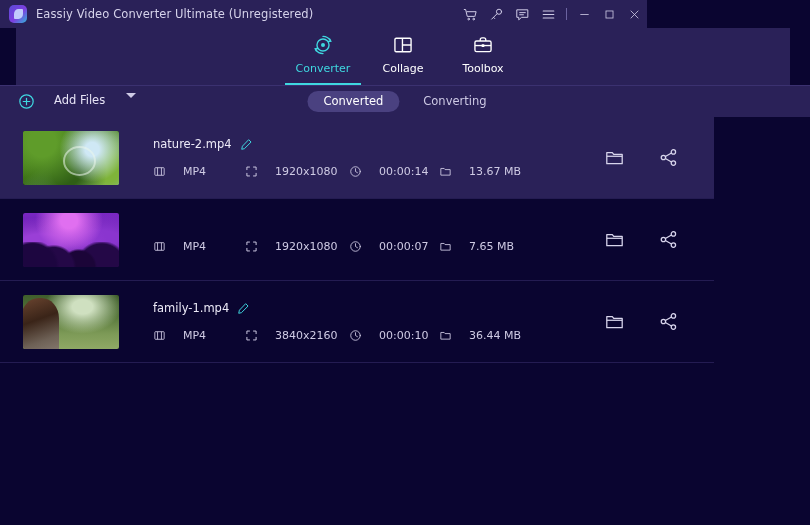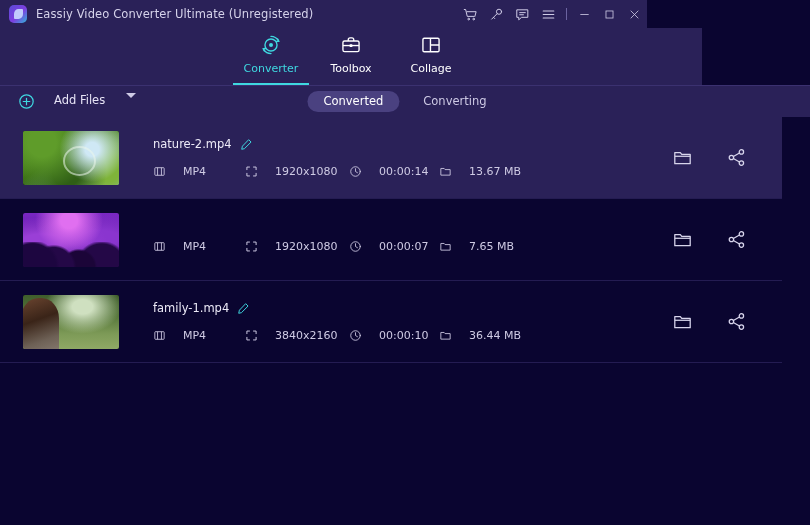--- a/index.html
+++ b/index.html
@@ -49,22 +49,22 @@
     color: #cfcbe6;
   }
   .tb-btn svg { display: block; }
   .tb-sep {
     width: 1px; height: 12px; background: #6b63a0; margin: 0 5px;
   }
   .tb-btn.win { width: 25px; }
 
   
   .navbar {
-    position: absolute; top: 28px; left: 0;
-    width: 702px; height: 57px;
+    position: absolute; top: 28px; left: 16px;
+    width: 774px; height: 57px;
     background: #2a2158;
     display: flex; align-items: flex-start; justify-content: center;
   }
   .tabs { display: flex; gap: 0; }
   .tab {
     width: 80px; height: 57px;
     display: flex; flex-direction: column; align-items: center;
     padding-top: 5px; position: relative;
   }
   .tab .ticon {
@@ -107,21 +107,21 @@
   .seg {
     font-size: 11.5px; color: #cdc9e4;
     padding: 5px 16px; border-radius: 11px; line-height: 1;
   }
   .seg.active { background: #4a4180; color: #ffffff; }
 
   
   .list { position: absolute; top: 117px; left: 0; width: 810px; }
   .row {
     position: relative;
-    width: 782px; height: 82px;
+    width: 714px; height: 82px;
     display: flex; align-items: center;
     border-bottom: 1px solid #241c52;
     background: #0a0530;
   }
   .row.selected { background: #2a2158; }
 
   .thumb {
     width: 96px; height: 54px; margin-left: 23px;
     border-radius: 2px; overflow: hidden; position: relative;
     flex: 0 0 auto; background: #000;
@@ -261,38 +261,38 @@
             <path d="M19.3 5.5l1.2 2.4-2.6.3"></path>
             <path d="M4.7 18.5l-1.2-2.4 2.6-.3"></path>
           </svg>
         </span>
         <span class="tlabel">Converter</span>
       </div>
 
 
       <div class="tab">
         <span class="ticon">
+          <svg width="22" height="22" viewBox="0 0 24 24" fill="none" stroke="currentColor" stroke-width="1.5">
+            <rect x="3.2" y="4.6" width="17.6" height="14.8" rx="1.4"></rect>
+            <path d="M11.4 4.6v14.8M11.4 12h9.4"></path>
+          </svg>
+        </span>
+        <span class="tlabel">Collage</span>
+      </div>
+
+      <div class="tab">
+        <span class="ticon">
           <svg width="22" height="22" viewBox="0 0 24 24" fill="none" stroke="currentColor" stroke-width="1.5" stroke-linejoin="round">
             <rect x="3.2" y="7.6" width="17.6" height="11.6" rx="1.8"></rect>
             <path d="M9 7.6V6.2a2 2 0 0 1 2-2h2a2 2 0 0 1 2 2v1.4"></path>
             <path d="M3.2 12.6h17.6"></path>
             <rect x="10.5" y="11.1" width="3" height="3" rx=".6" fill="currentColor" stroke="none"></rect>
           </svg>
         </span>
         <span class="tlabel">Toolbox</span>
-      </div>
-
-      <div class="tab">
-        <span class="ticon">
-          <svg width="22" height="22" viewBox="0 0 24 24" fill="none" stroke="currentColor" stroke-width="1.5">
-            <rect x="3.2" y="4.6" width="17.6" height="14.8" rx="1.4"></rect>
-            <path d="M11.4 4.6v14.8M11.4 12h9.4"></path>
-          </svg>
-        </span>
-        <span class="tlabel">Collage</span>
       </div>
 
     </div>
   </div>
 
   <div class="toolbar">
     <div class="addfiles">
       <span>
         <svg class="plus-icon" viewBox="0 0 24 24" fill="none" stroke="#3fd8e0" stroke-width="1.7" stroke-linecap="round">
           <circle cx="12" cy="12" r="9.4"></circle>

